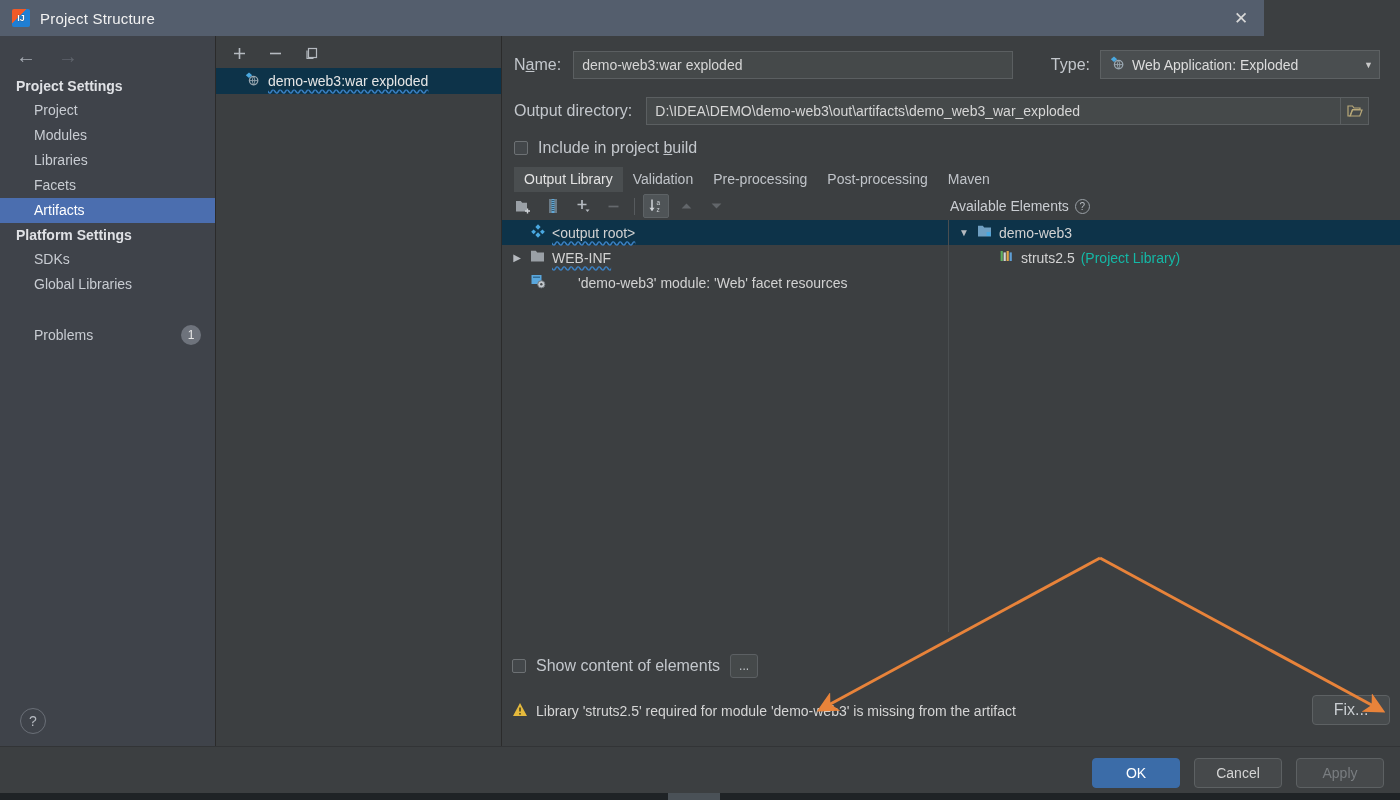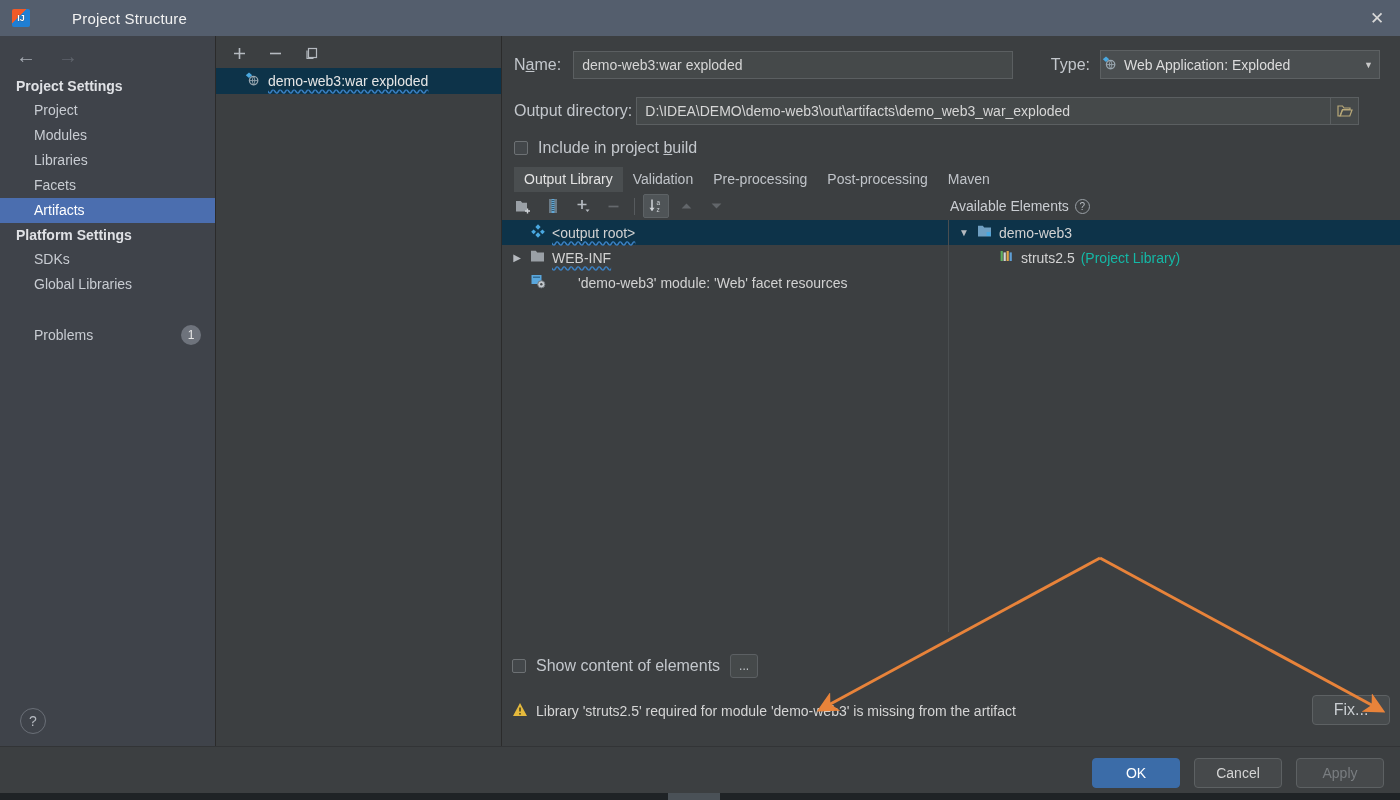--- a/index.html
+++ b/index.html
@@ -7,22 +7,22 @@
     width: 1400px; height: 800px;
     background: #3c3f41;
     font-family: "Liberation Sans", sans-serif;
     color: #bbbbbb;
     overflow: hidden;
   }
   .window { position: relative; width: 1400px; height: 800px; }
 
   
   .titlebar {
-    position: absolute; left: 0; top: 0; width: 1400px; height: 36px;
-    background: #545e6d; display: flex; align-items: center; gap: 32px;
+    position: absolute; left: 0; top: 0; width: 1264px; height: 36px;
+    background: #545e6d; display: flex; align-items: center;
   }
   .titlebar-icon {
     width: 18px; height: 18px; margin-left: 12px; position: relative;
     border-radius: 2px; overflow: hidden; flex: none;
     background: linear-gradient(135deg,#f05a28 0%, #f05a28 40%, #1f7fd4 40%, #1f7fd4 100%);
   }
   .titlebar-icon::after {
     content: "IJ"; position: absolute; inset: 0; color: #fff;
     font-size: 9px; font-weight: bold; line-height: 18px; text-align: center;
     text-shadow: 0 0 1px #000;
@@ -97,21 +97,21 @@
   .form-top { padding: 14px 20px 0 12px; }
   .lbl { font-size: 16px; color: #c3c7cc; }
   .u { text-decoration: underline; }
   .text-input {
     background: #45494a; border: 1px solid #5b5f61; color: #d6d6d6;
     font-family: "Liberation Sans", sans-serif; font-size: 14px;
     height: 28px; padding: 0 8px; outline: none;
   }
   .combo {
     background: #4a4e50; border: 1px solid #5d6163; height: 29px;
-    display: flex; align-items: center; gap: 7px; padding: 0 6px 0 0;
+    display: flex; align-items: center; gap: 7px; padding: 0 6px 0 8px;
     color: #dcdcdc; font-size: 14px; cursor: pointer; min-width: 280px;
   }
   .combo-arrow { margin-left: auto; font-size: 9px; color: #c9c9c9; }
 
   .path-wrap { display: flex; align-items: stretch; width: 723px; }
   .path-input { flex: 1; }
   .browse-btn {
     width: 28px; background: #45494a; border: 1px solid #5b5f61; border-left: none;
     display: flex; align-items: center; justify-content: center; cursor: pointer;
   }
@@ -294,21 +294,21 @@
               <path d="M5.4 9.6h8.4M9.6 5.4c1.6 2.6 1.6 5.8 0 8.4M9.6 5.4c-1.6 2.6-1.6 5.8 0 8.4" fill="none" stroke="#9aa7b0" stroke-width=".9"></path>
             </svg>
           </span>
           <span>Web Application: Exploded</span>
           <span class="combo-arrow">▼</span>
         </div>
       </div>
 
       <div class="row" style="margin-top:18px;">
         <span class="lbl">Output directory:</span>
-        <div class="path-wrap" style="margin-left:4px;">
+        <div class="path-wrap" style="margin-left:14px;">
           <input class="text-input path-input" value="D:\IDEA\DEMO\demo-web3\out\artifacts\demo_web3_war_exploded" style="">
           <div class="browse-btn">
             <svg width="16" height="14" viewBox="0 0 16 14">
               <path d="M1 12V2h4.5l1.5 2H13v1.5H5.5L3 12Z" fill="none" stroke="#b8a878" stroke-width="1.2"></path>
               <path d="M3.2 12h9.6l2.2-6H5.4Z" fill="none" stroke="#b8a878" stroke-width="1.2"></path>
             </svg>
           </div>
         </div>
       </div>
 

